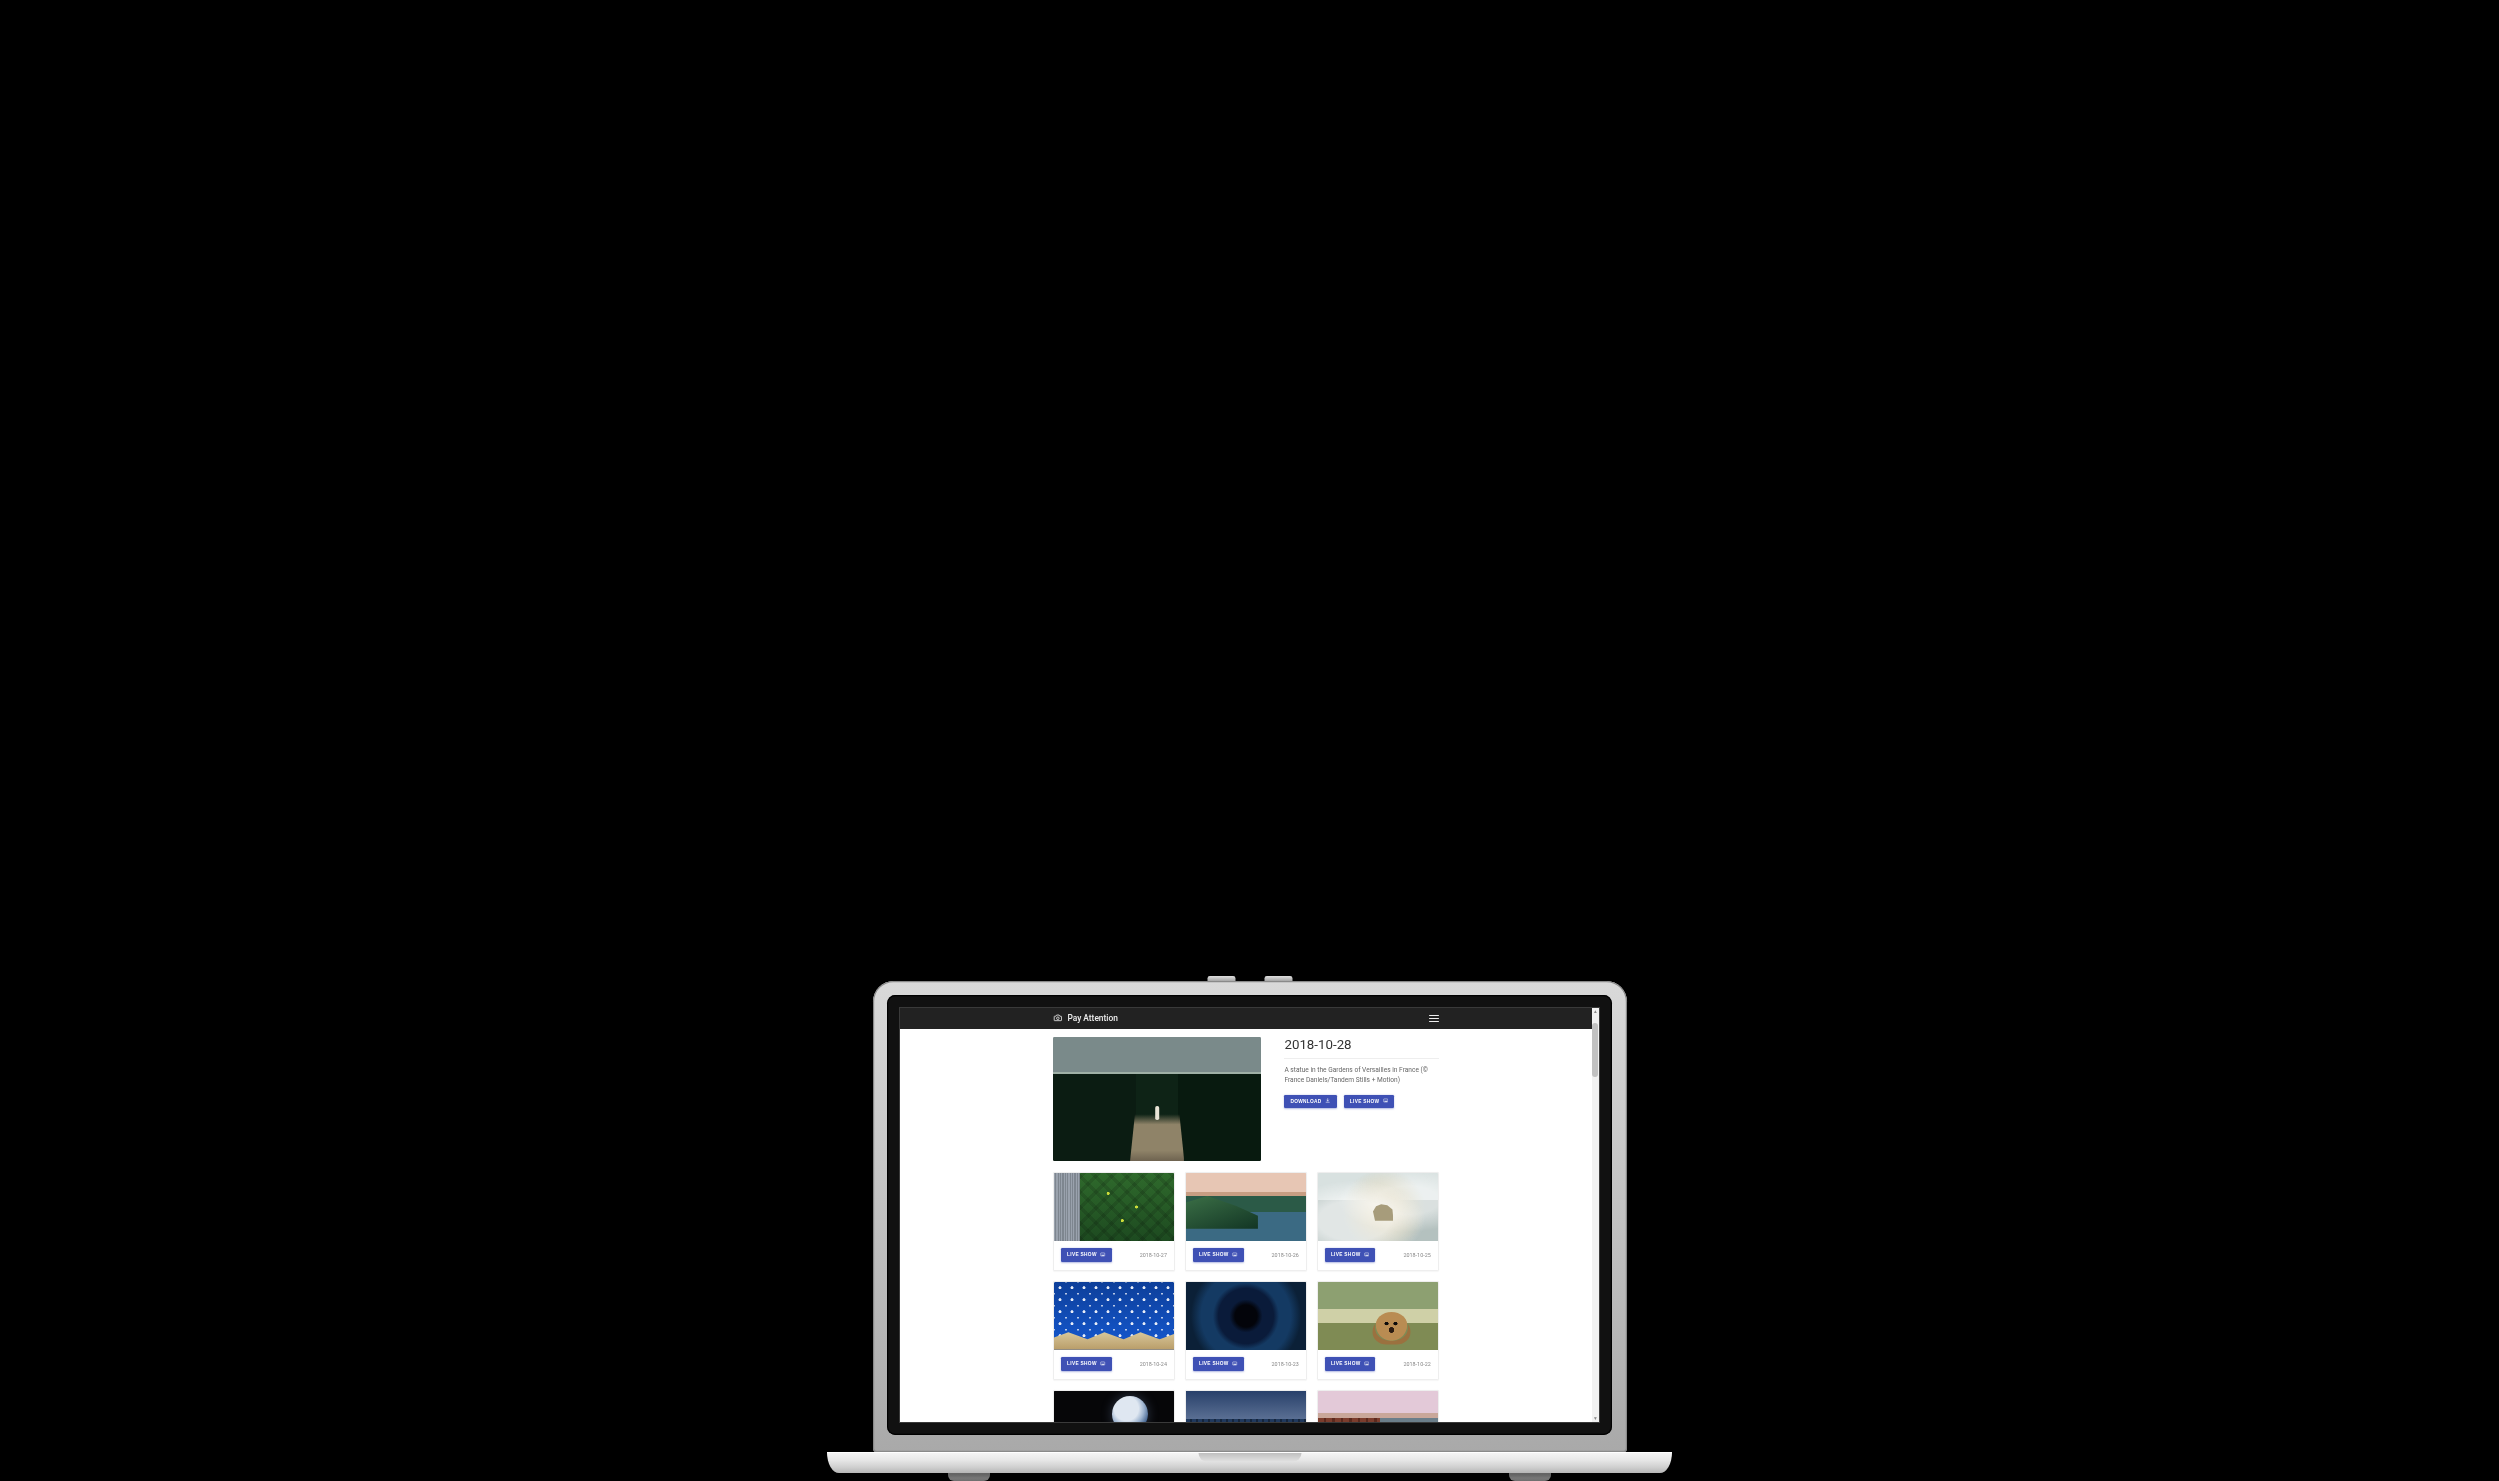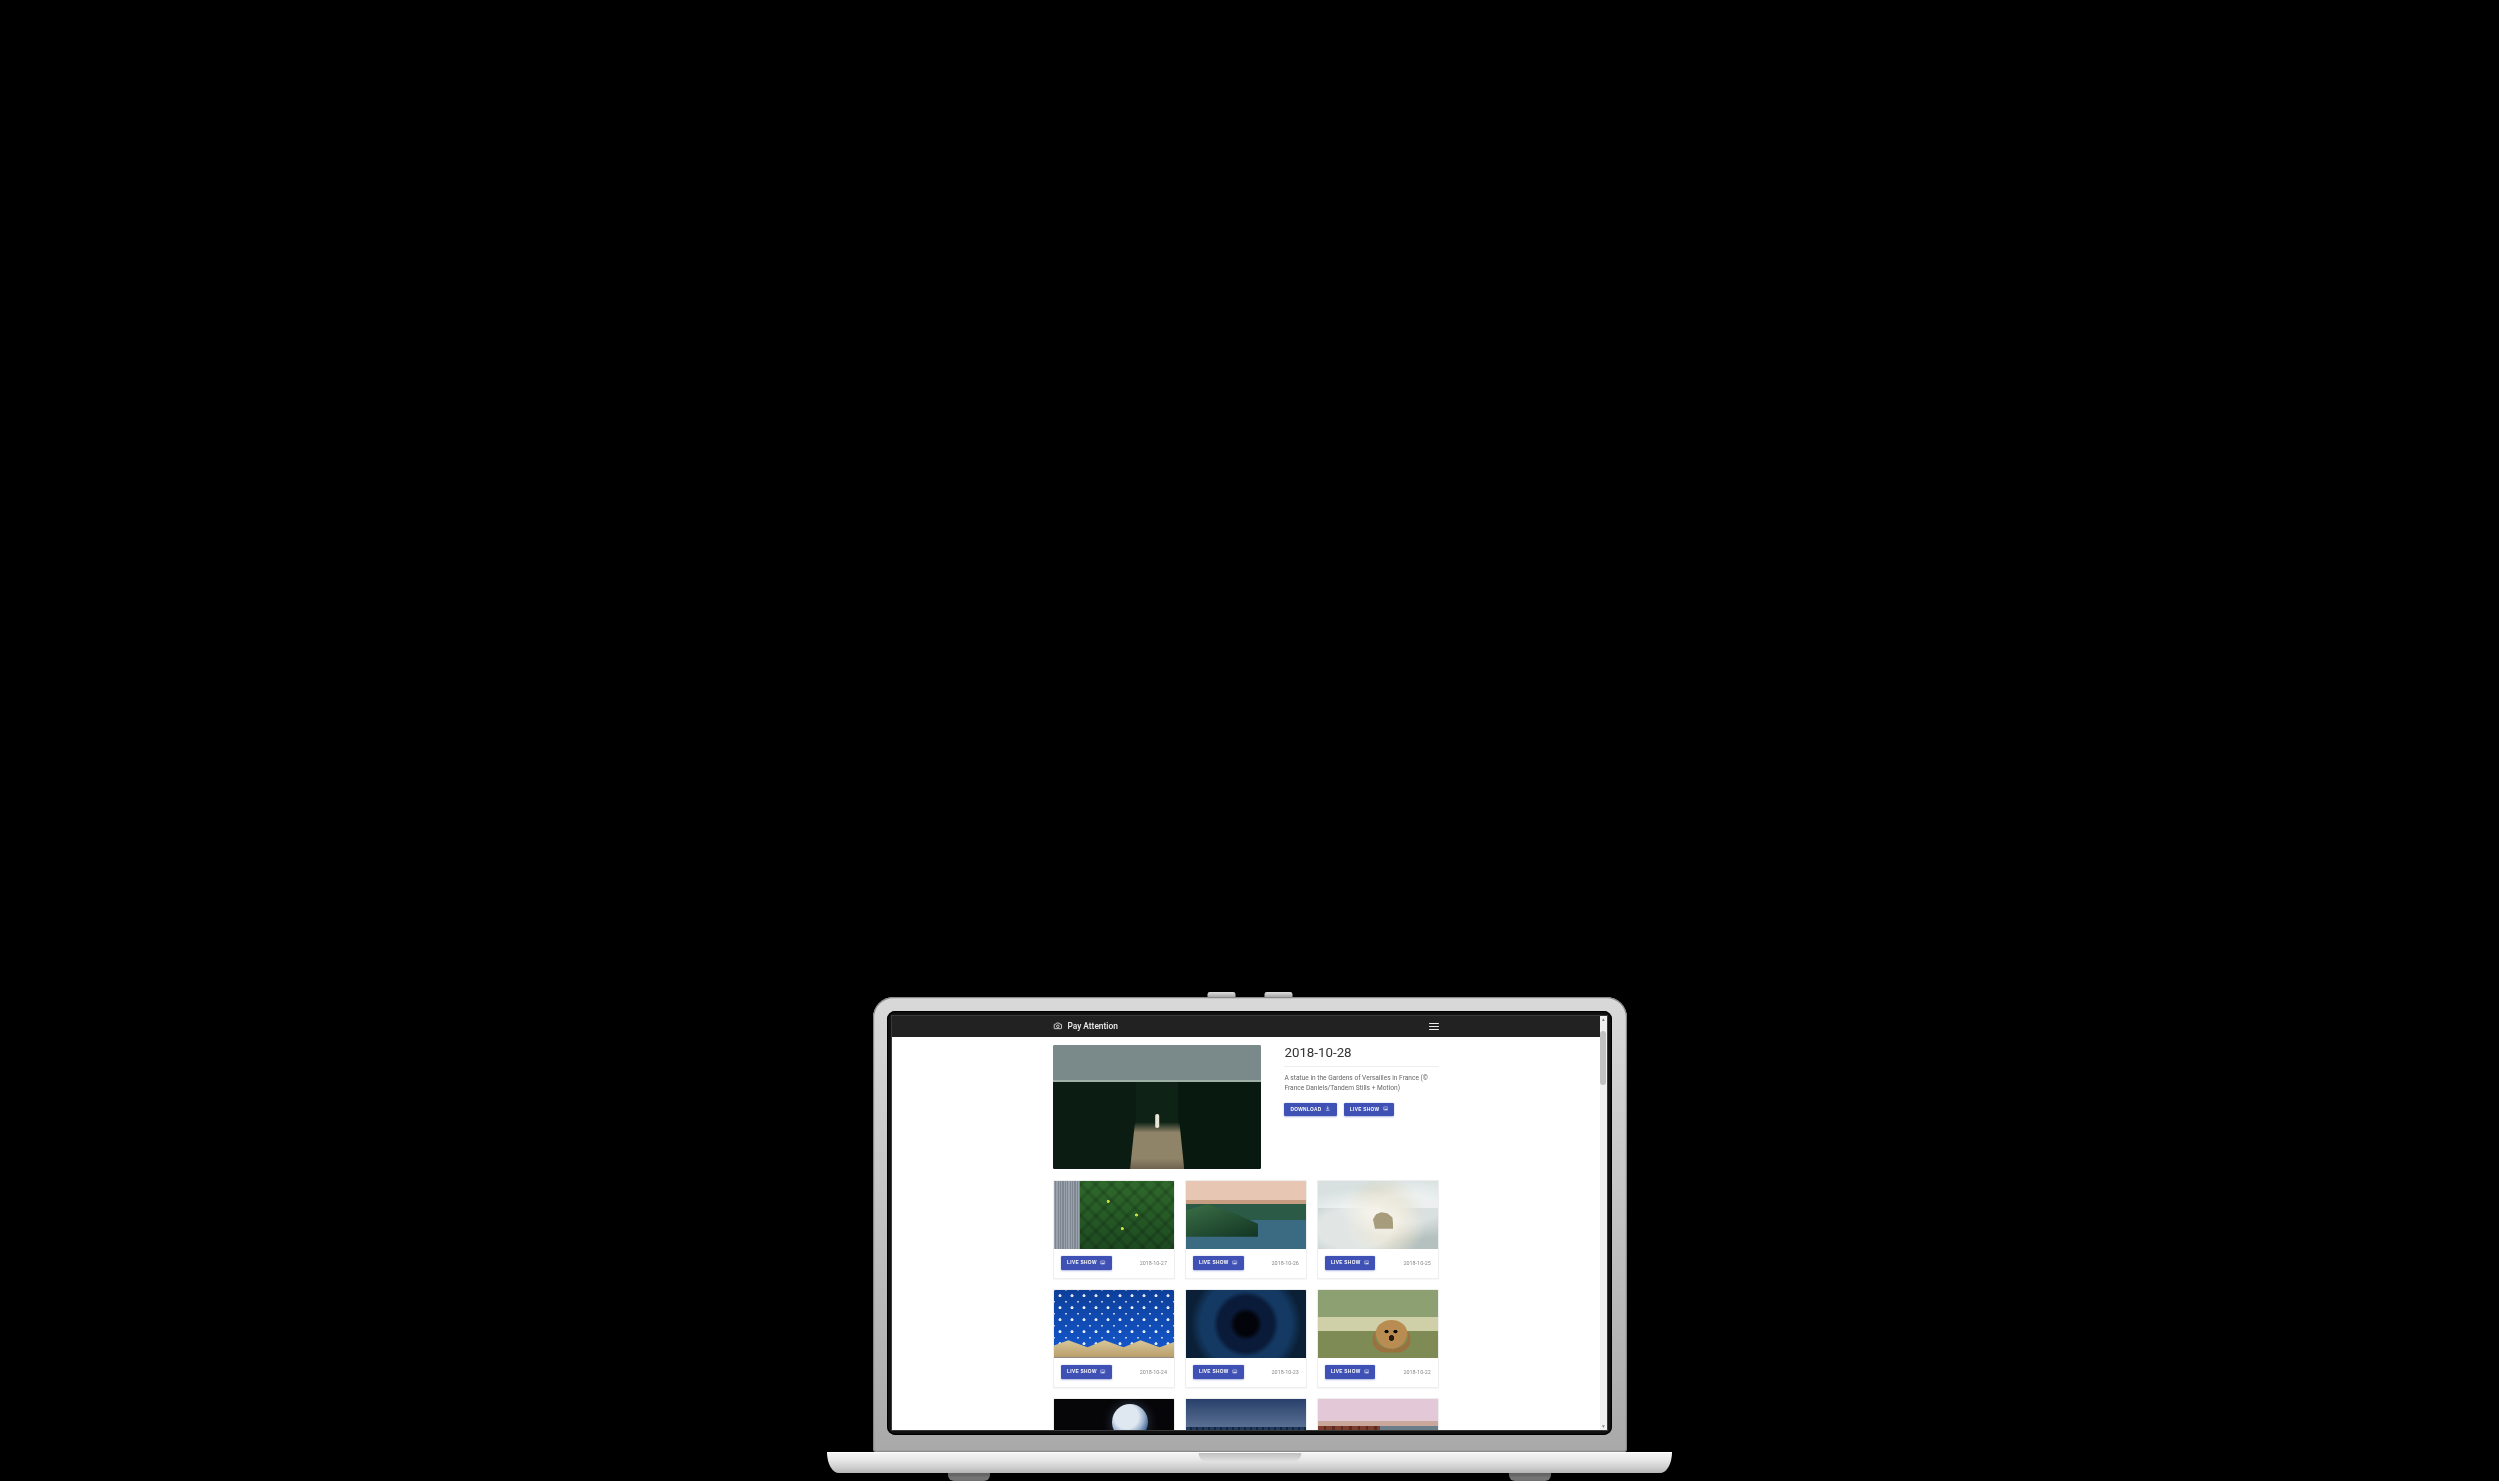--- a/index.html
+++ b/index.html
@@ -22,21 +22,21 @@
     border-radius: 20.5px 20.5px 3.6px 3.6px;
     padding: 14.5px 14.5px 17px 14.5px;
     box-shadow: 0 6px 18px rgba(0,0,0,.6), inset 0 0 0 1.2px #8a8a8a;
   }
   .notches { position: absolute; top: -4.8px; left: 50%; transform: translateX(-50%); display: flex; gap: 29px; }
   .notch { width: 28px; height: 6px; background: linear-gradient(#eee,#bcbcbc); border-radius: 2.4px 2.4px 0 0; }
   .bezel {
     background: #111;
     border-radius: 8.4px;
     box-shadow: inset 0 0 0 1.2px #000;
-    padding: 4px;
+    padding: 12px;
   }
   .screen-wrap { position: relative; }
   .screen {
     width: 100%;
     height: 416px;
     border: 0.6px solid #3a3a3a;
     background: #fff;
     overflow: hidden;
     position: relative;
   }

